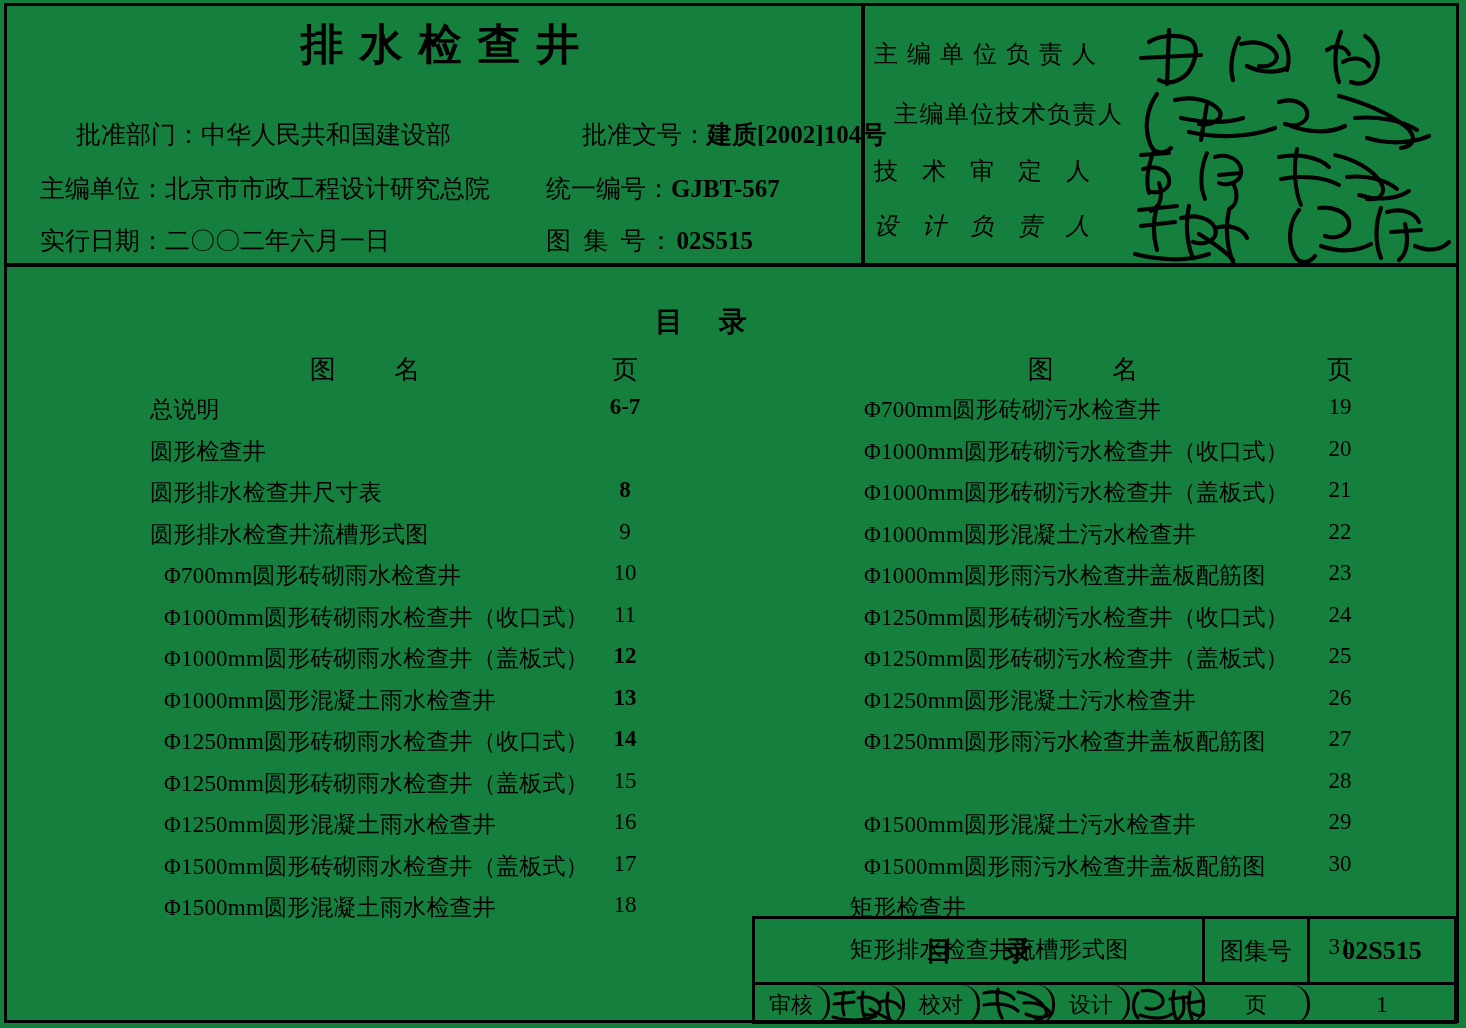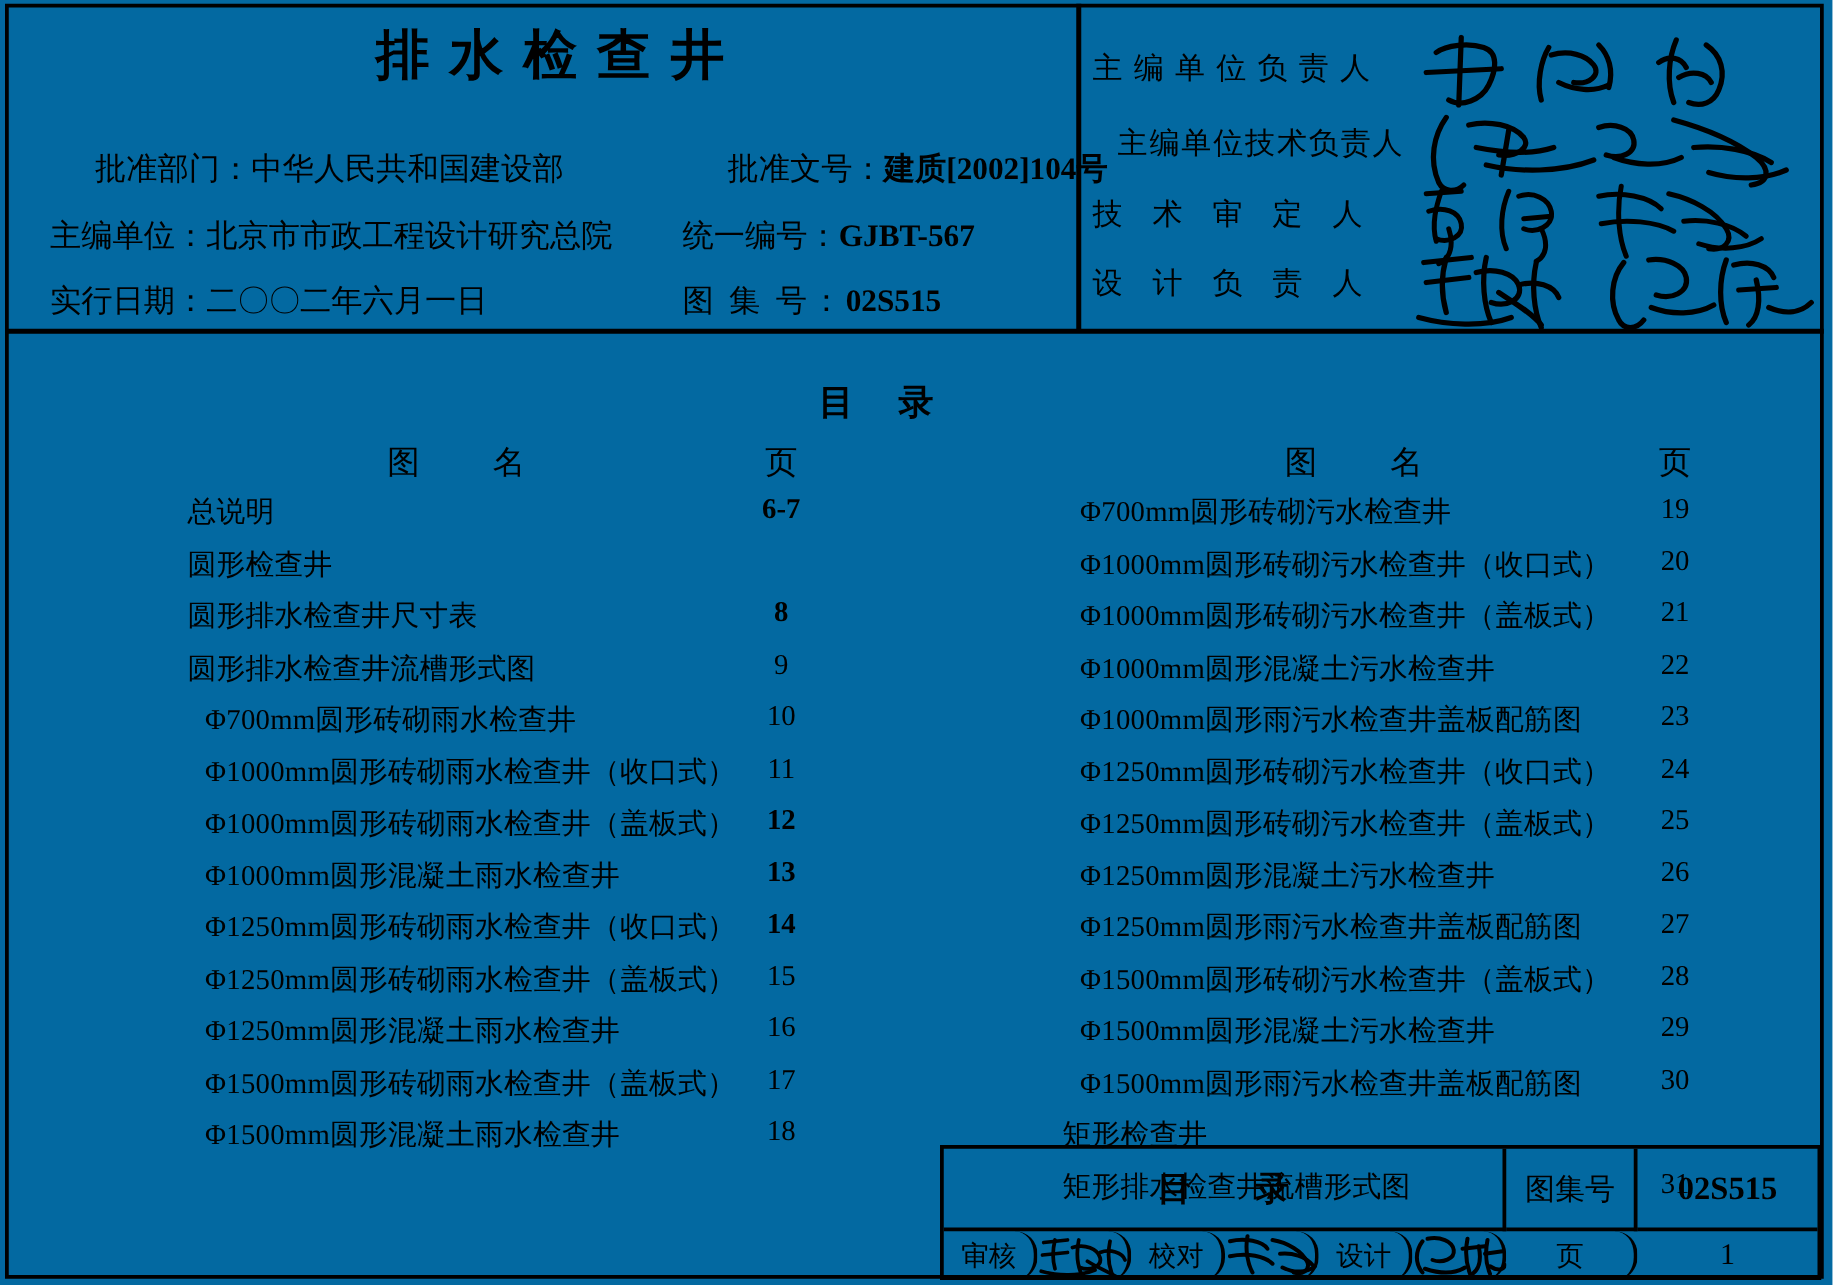--- a/index.html
+++ b/index.html
@@ -8,21 +8,21 @@
     background: #ffffff;
   }
   body {
     font-family: "Liberation Serif", "DejaVu Serif", serif;
     color: #000000;
   }
   #page {
     position: relative;
     width: 1466px;
     height: 1028px;
-    background: #0369a1;
+    background: #15803d;
     overflow: hidden;
   }
 
   
   .frame-outer {
     position: absolute;
     left: 4px;
     top: 3px;
     width: 1455px;
     height: 1020px;
@@ -116,21 +116,21 @@
   .sig-row .ink {
     position: absolute;
     left: 255px;
     top: -14px;
     width: 330px;
     height: 78px;
   }
   .sig-row.sr1 { top: 18px; }
   .sig-row.sr2 { top: 78px; }
   .sig-row.sr3 { top: 135px; }
-  .sig-row.sr4 { top: 190px; }
+  .sig-row.sr4 { top: 190px; font-style: italic; }
 
   
   .catalog-title {
     position: absolute;
     left: 655px;
     top: 303px;
     font-family: "Liberation Sans", "DejaVu Sans", sans-serif;
     font-weight: bold;
     font-size: 28px;
     letter-spacing: 14px;
@@ -509,21 +509,20 @@
     </div>
     <div class="toc-row indent">
       <span class="t-name">Φ1250mm圆形混凝土污水检查井</span>
       <span class="t-page">26</span>
     </div>
     <div class="toc-row indent">
       <span class="t-name">Φ1250mm圆形雨污水检查井盖板配筋图</span>
       <span class="t-page">27</span>
     </div>
     <div class="toc-row indent">
-      <span class="t-name">Φ1500mm圆形砖砌污水检查井（盖板式）</span>
       <span class="t-page">28</span>
     </div>
     <div class="toc-row indent">
       <span class="t-name">Φ1500mm圆形混凝土污水检查井</span>
       <span class="t-page">29</span>
     </div>
     <div class="toc-row indent">
       <span class="t-name">Φ1500mm圆形雨污水检查井盖板配筋图</span>
       <span class="t-page">30</span>
     </div>

